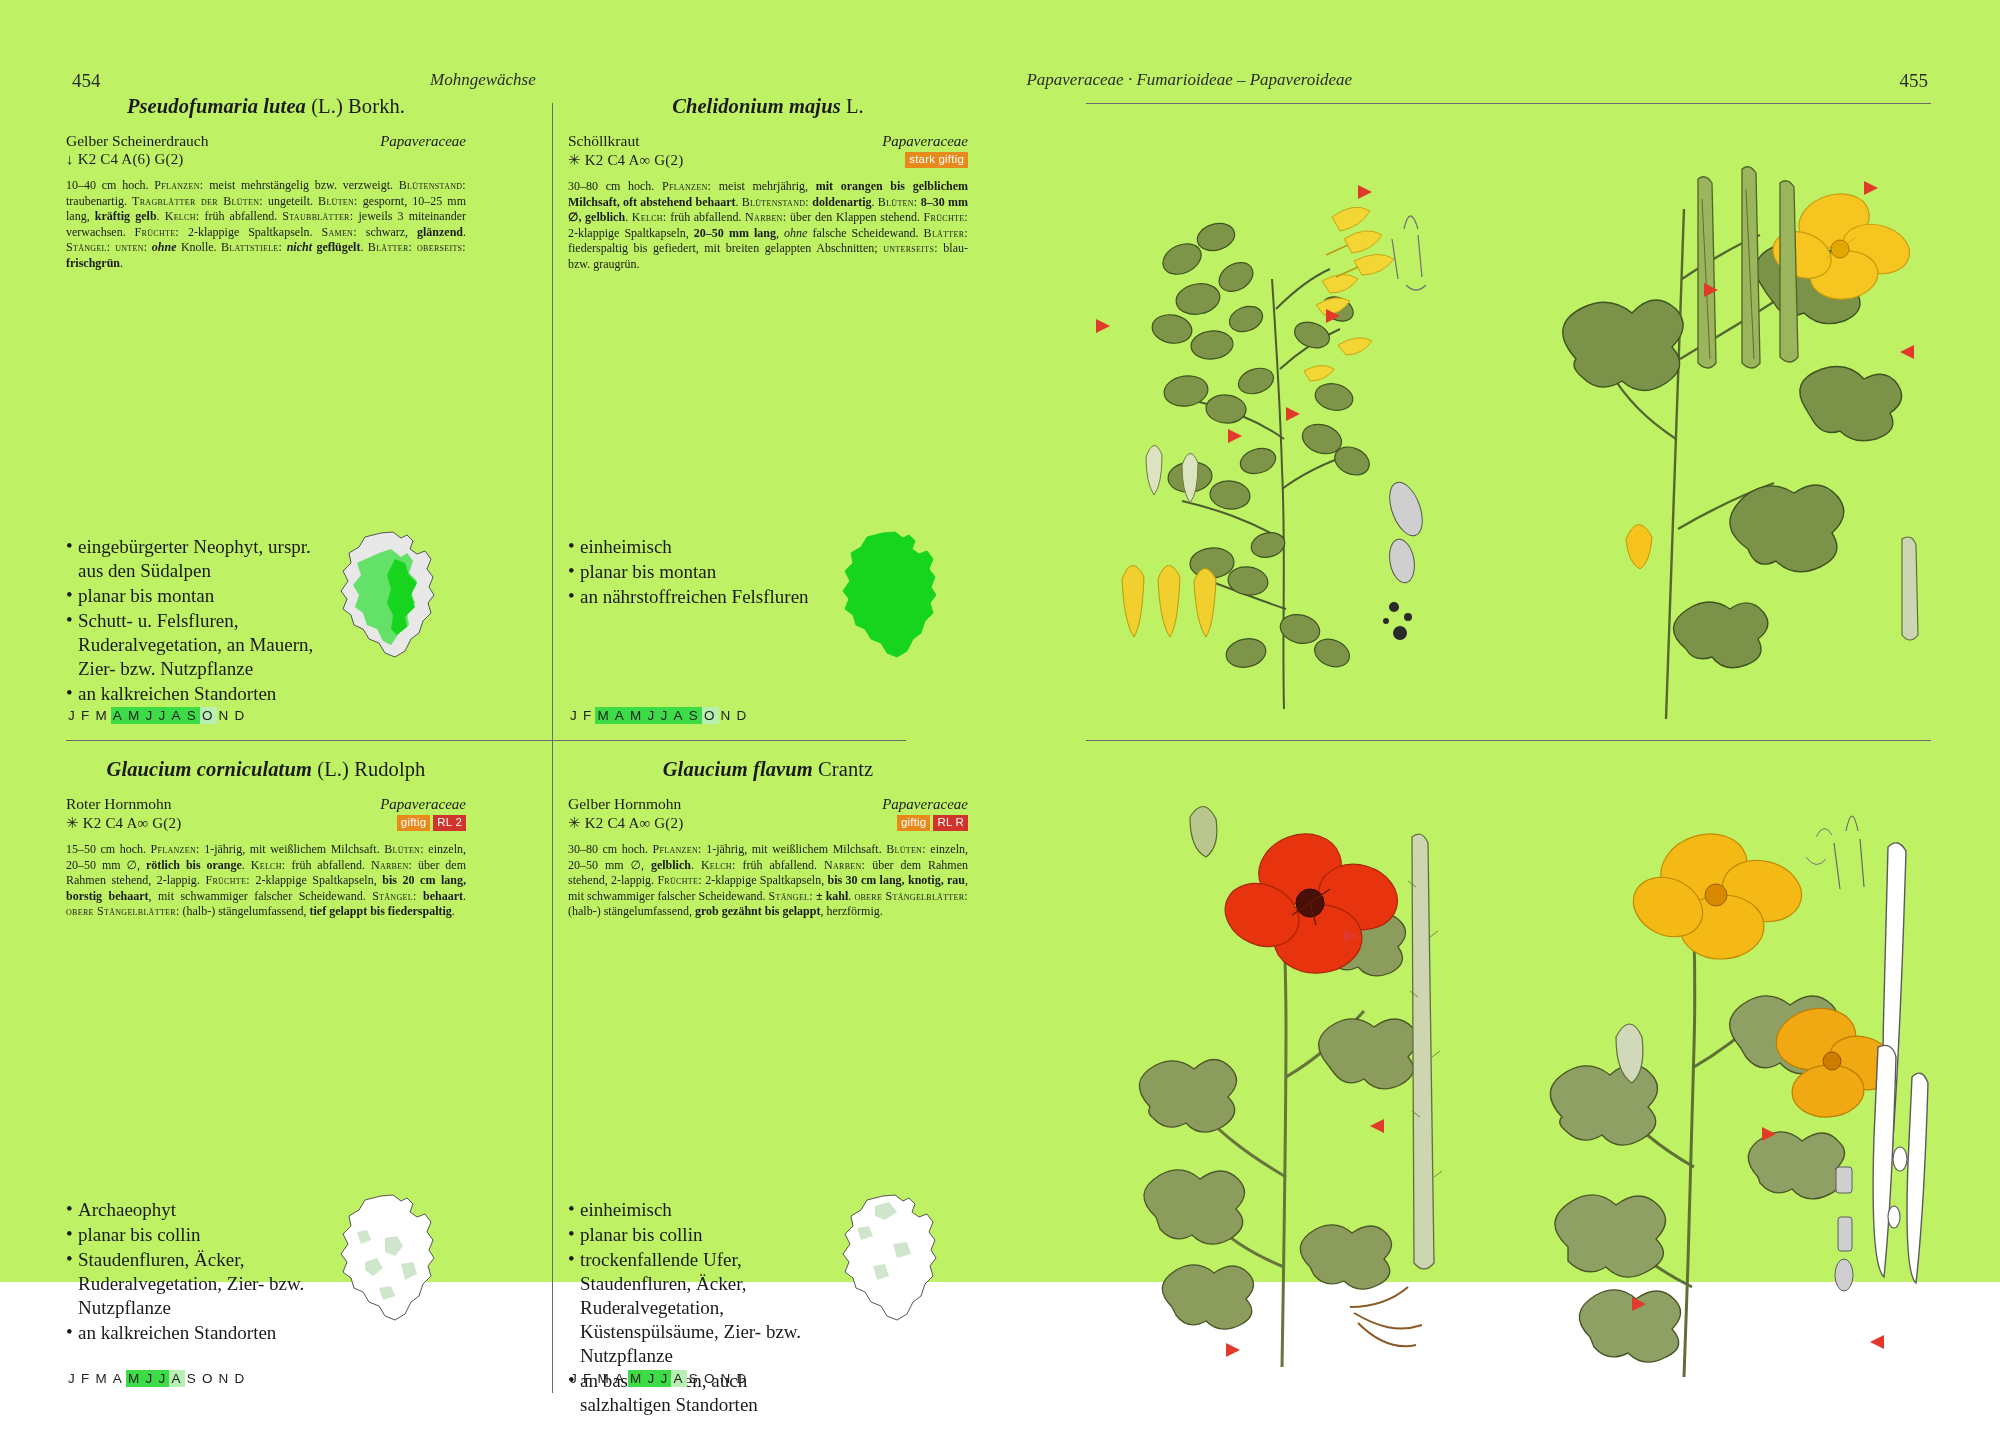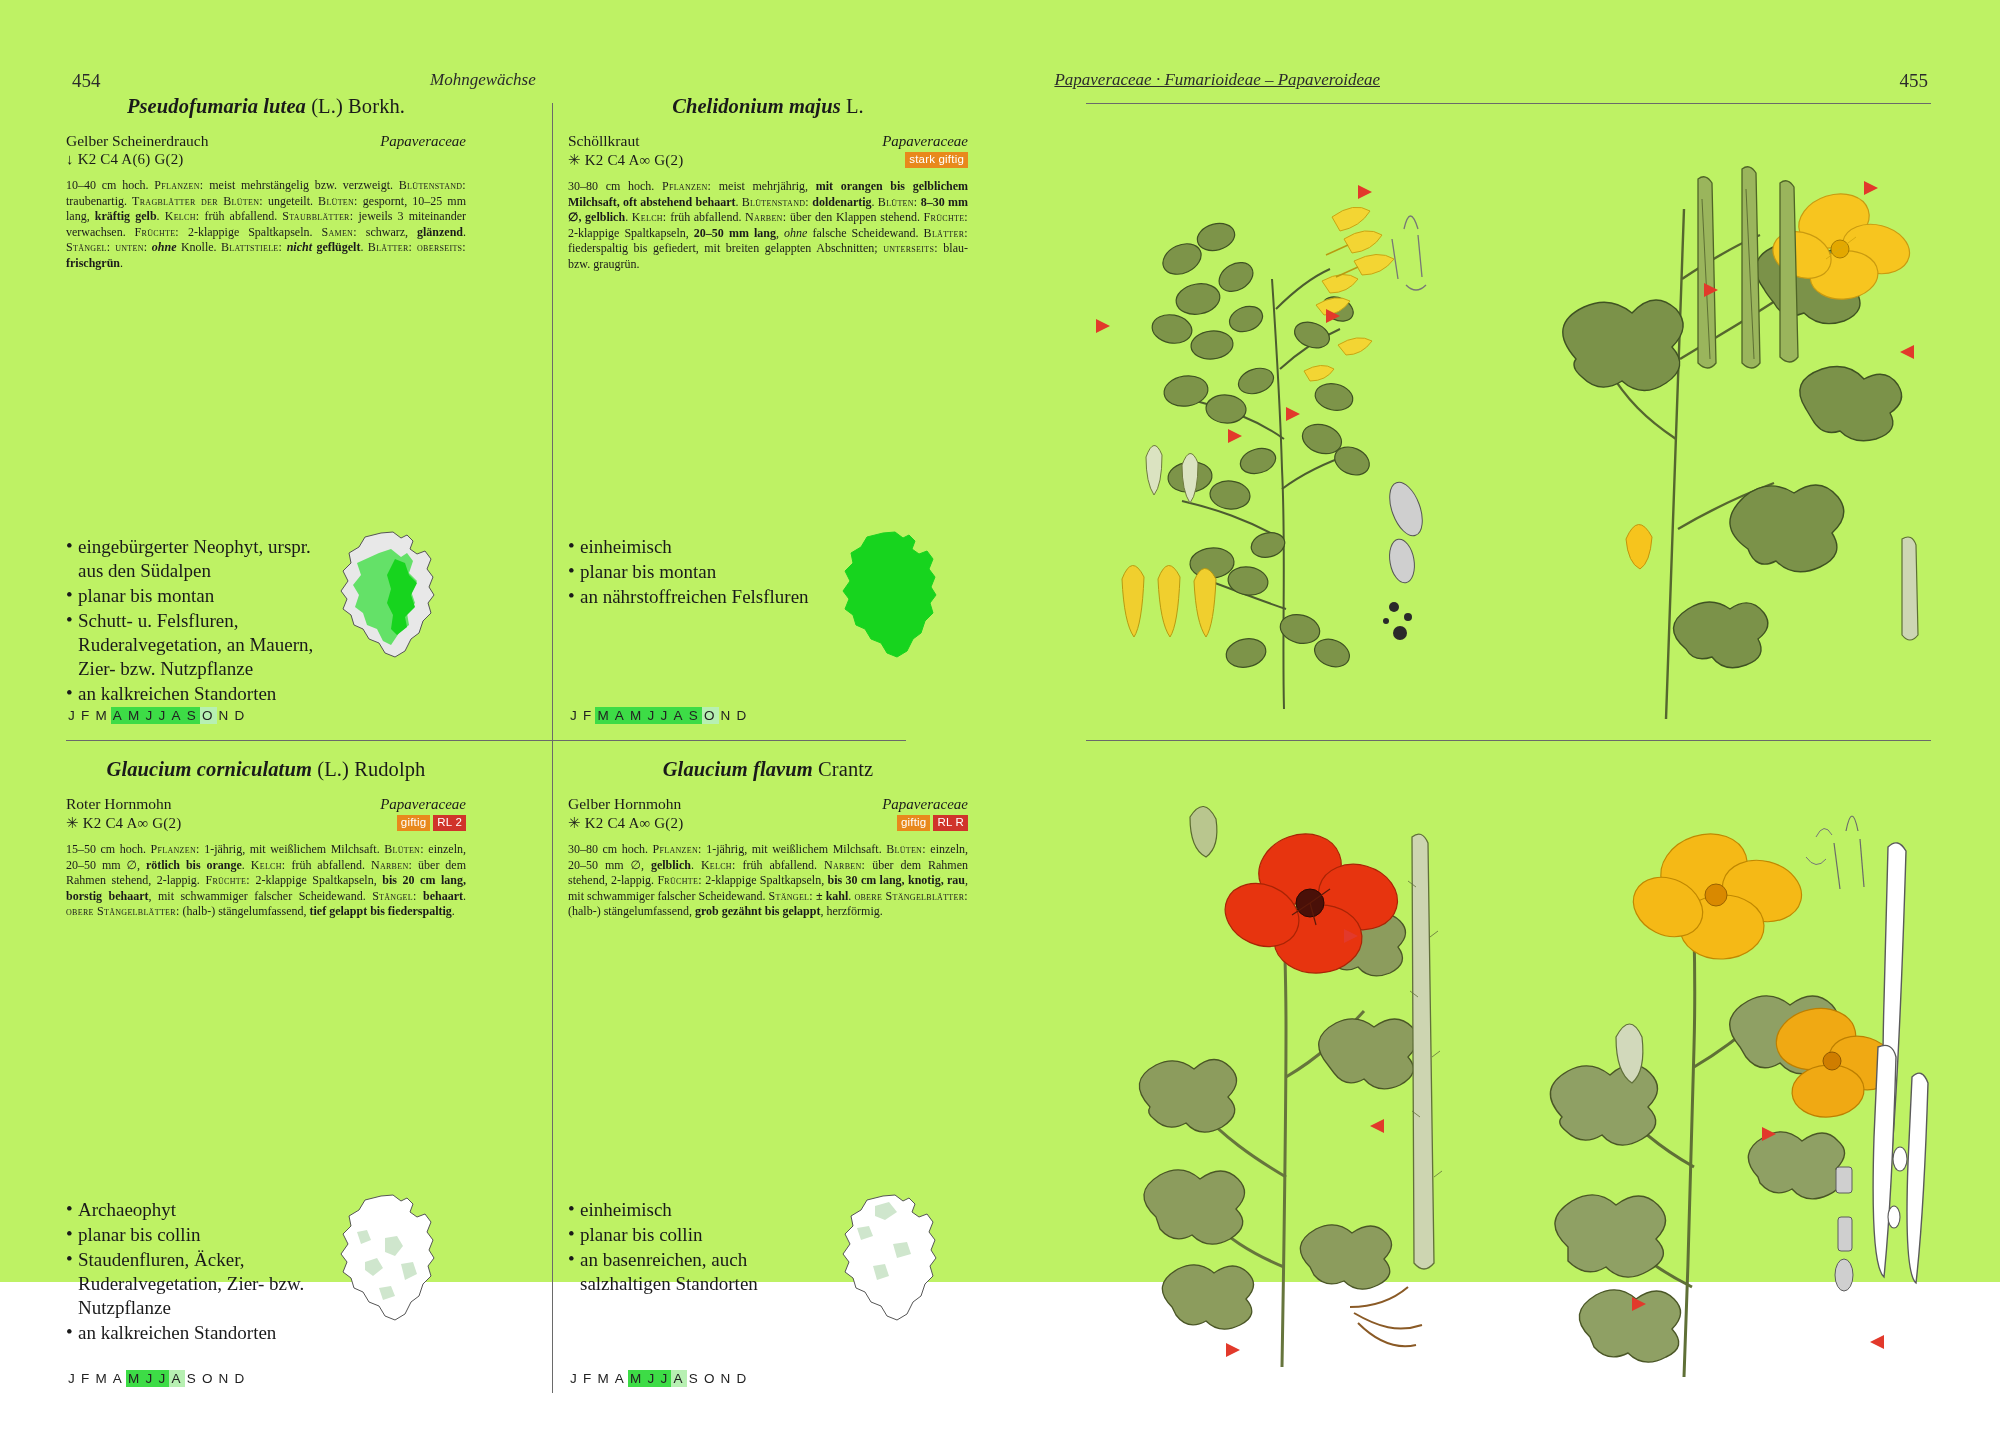--- a/index.html
+++ b/index.html
@@ -24,21 +24,21 @@
 
   
   .runhead {
     position: absolute;
     top: 70px;
     font-size: 17px;
     color: #2b2b2b;
   }
   .folio-left  { left: 72px;  font-size: 19px; }
   .title-left  { left: 430px; font-style: italic; }
-  .title-right { right: 620px; font-style: italic; text-decoration: underline; }
+  .title-right { right: 648px; font-style: italic; }
   .folio-right { right: 72px; font-size: 19px; }
 
   
   .textpane {
     position: absolute;
     left: 66px;
     top: 95px;
     width: 840px;
     height: 1300px;
   }
@@ -379,20 +379,21 @@
             <span class="badge red">RL R</span>
           </span>
       </div>
       <div class="descr">30–80 cm hoch. <span class="sc">Pflanzen:</span> 1-jährig, mit weißlichem Milchsaft. <span class="sc">Blüten:</span> einzeln, 20–50 mm ∅, <b>gelblich</b>. <span class="sc">Kelch:</span> früh abfallend. <span class="sc">Narben:</span> über dem Rahmen stehend, 2-lappig. <span class="sc">Früchte:</span> 2-klappige Spaltkapseln, <b>bis 30 cm lang, knotig, rau</b>, mit schwammiger falscher Scheidewand. <span class="sc">Stängel:</span> <b>± kahl</b>. <span class="sc">obere Stängelblätter:</span> (halb-) stängelumfassend, <b>grob gezähnt bis gelappt</b>, herzförmig.</div>
 
       <div class="ecology">
         <div class="bullets">
           <ul>
               <li>einheimisch</li>
               <li>planar bis collin</li>
+              <li>trockenfallende Ufer, Staudenfluren, Äcker, Ruderalvegetation, Küstenspülsäume, Zier- bzw. Nutzpflanze</li>
               <li>an basenreichen, auch salzhaltigen Standorten</li>
             </ul>
         </div>
         <div class="map">
           <svg viewBox="0 0 145 135" width="145" height="135" aria-hidden="true">
             <path d="M60 4 L72 3 L80 9 L86 6 L92 12 L89 20 L96 25 L104 22 L110 30 L106 40 L112 48 L108 58 L113 66 L107 74 L110 84 L102 92 L98 104 L90 110 L84 122 L74 128 L64 124 L58 114 L48 110 L42 100 L33 96 L30 86 L22 80 L26 70 L20 62 L27 52 L22 42 L30 34 L28 24 L38 18 L44 8 Z" fill="#ffffff" stroke="#555" stroke-width="1"></path>
             <path d="M52 14 L66 10 L74 20 L62 28 L52 24 Z" fill="#cfe6cd"></path>
             <path d="M34 36 L46 34 L50 44 L38 48 Z" fill="#cfe6cd"></path>
             <path d="M70 52 L84 50 L88 62 L74 66 Z" fill="#cfe6cd"></path>
             <path d="M50 74 L62 72 L66 84 L54 88 Z" fill="#cfe6cd"></path>

